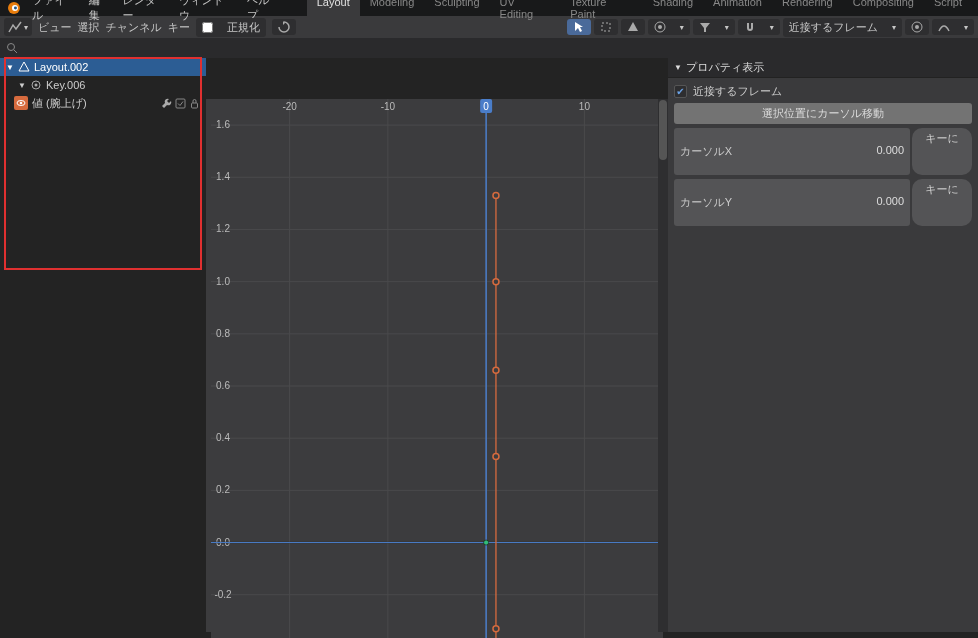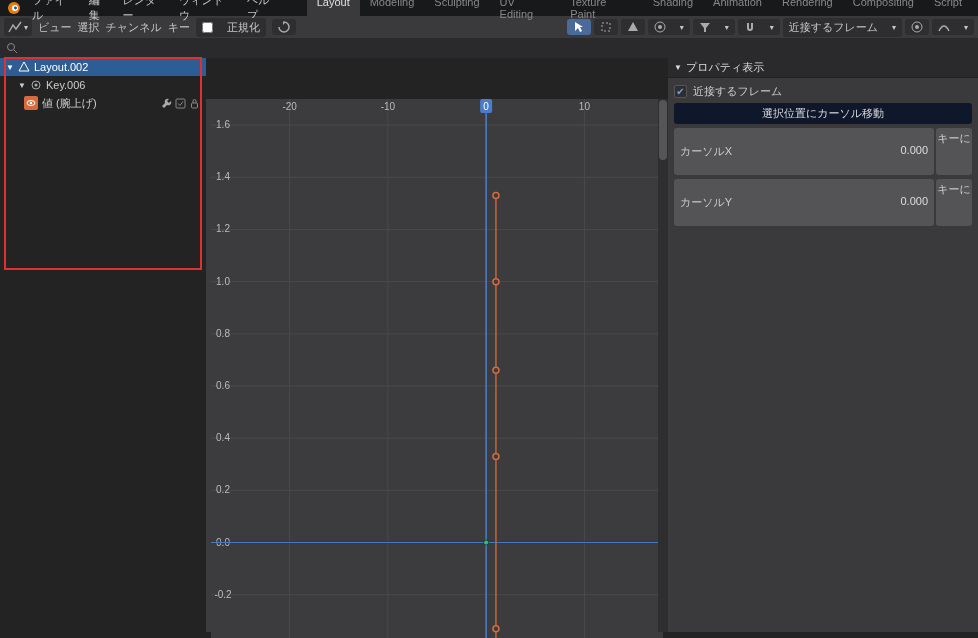--- a/index.html
+++ b/index.html
@@ -27,44 +27,44 @@
   
   .searchrow { height:20px; background:#2a2a2c; display:flex; align-items:center; padding:0 6px; }
 
   
   .content { display:flex; height:calc(638px - 22px - 22px - 20px); }
   .outliner { width:206px; background:#232323; position:relative; }
   .outliner .redbox { position:absolute; left:4px; top:-1px; width:198px; height:213px; border:2px solid #e03030; pointer-events:none; }
   .orow { height:18px; display:flex; align-items:center; padding-left:6px; gap:4px; }
   .orow.sel { background:#2c5d94; color:#fff; }
   .orow.key { padding-left:18px; background:#232323; }
-  .orow.chan { padding-left:24px; background:#232323; }
+  .orow.chan { padding-left:14px; background:#232323; }
   .chan .chanicon { width:14px; height:14px; background:#d76b3e; border-radius:2px; display:inline-flex; align-items:center; justify-content:center; }
   .orow .rt { margin-left:auto; margin-right:6px; display:flex; gap:3px; color:#888; }
   .tri { font-size:8px; }
 
   
   .graph { flex:1; position:relative; background:#3c3c3e;margin-top:41px; }
   .graph svg { position:absolute; inset:0; }
 
   
   .vscroll { position:absolute; right:0; top:0; width:10px; height:100%; background:#2e2e30; }
   .vscroll .thumb { width:8px; margin:1px; height:60px; background:#555; border-radius:4px; }
 
   
   .sidebar { width:310px; background:#3a3a3c; display:flex; flex-direction:column; }
   .sidebar .hdr { height:20px; background:#2a2a2c; display:flex; align-items:center; padding:0 6px; gap:4px; color:#ddd; border-bottom:1px solid #222;}
   .sidebar .body { padding:6px 6px; display:flex; flex-direction:column; gap:4px; }
   .sidebar .chk { display:flex; align-items:center; gap:6px; }
   .sidebar .chkbox { width:13px; height:13px; background:#2e2e30; border:1px solid #555; border-radius:2px; display:inline-flex; align-items:center; justify-content:center; color:#6aa2e6; font-size:10px; }
-  .widebtn { background:#0f172a; border-radius:3px; text-align:center; padding:3px 0; color:#ddd; }
+  .widebtn { background:#737373; border-radius:3px; text-align:center; padding:3px 0; color:#ddd; }
   .nrow { display:flex; gap:2px; }
   .nrow .nlabel { flex:1; background:#545456; border-radius:3px; padding:16px 6px; display:flex; color:#ccc;}
   .nrow .nval { margin-left:auto; color:#ddd; }
-  .nrow .nbtn { width:36px; background:#545456; border-radius:3px; padding:3px 0; text-align:center; color:#ccc;font-family:Liberation Mono, monospace; }
+  .nrow .nbtn { width:60px; background:#545456; border-radius:10px; padding:3px 0; text-align:center; color:#ccc;font-family:Liberation Mono, monospace; }
   .sidebar .rest { flex:1; background:#3a3a3c; }
 </style>
 </head>
 <body>
 
 <div class="topbar">
   <svg class="logo" viewBox="0 0 16 16">
       <circle cx="8" cy="8" r="6" fill="#e87d0d"></circle>
       <circle cx="9" cy="8" r="3" fill="#fff"></circle>
       <circle cx="9.5" cy="8" r="1.5" fill="#265787"></circle>

